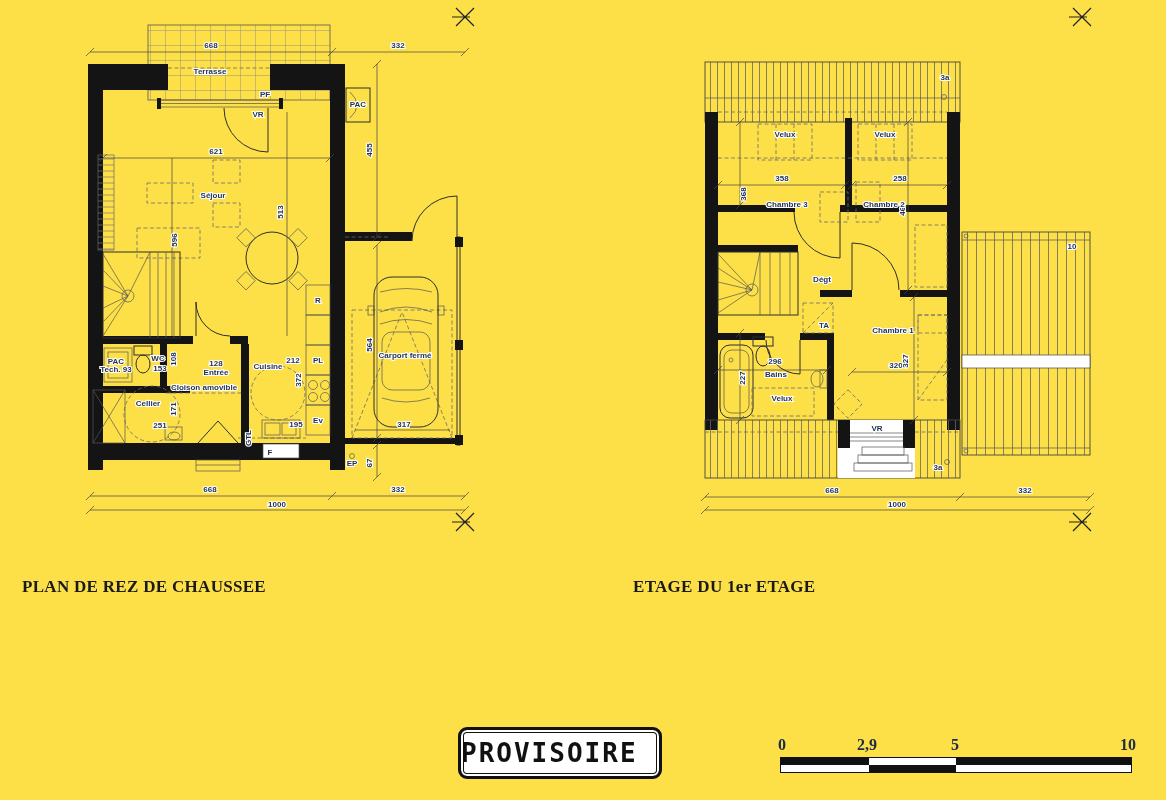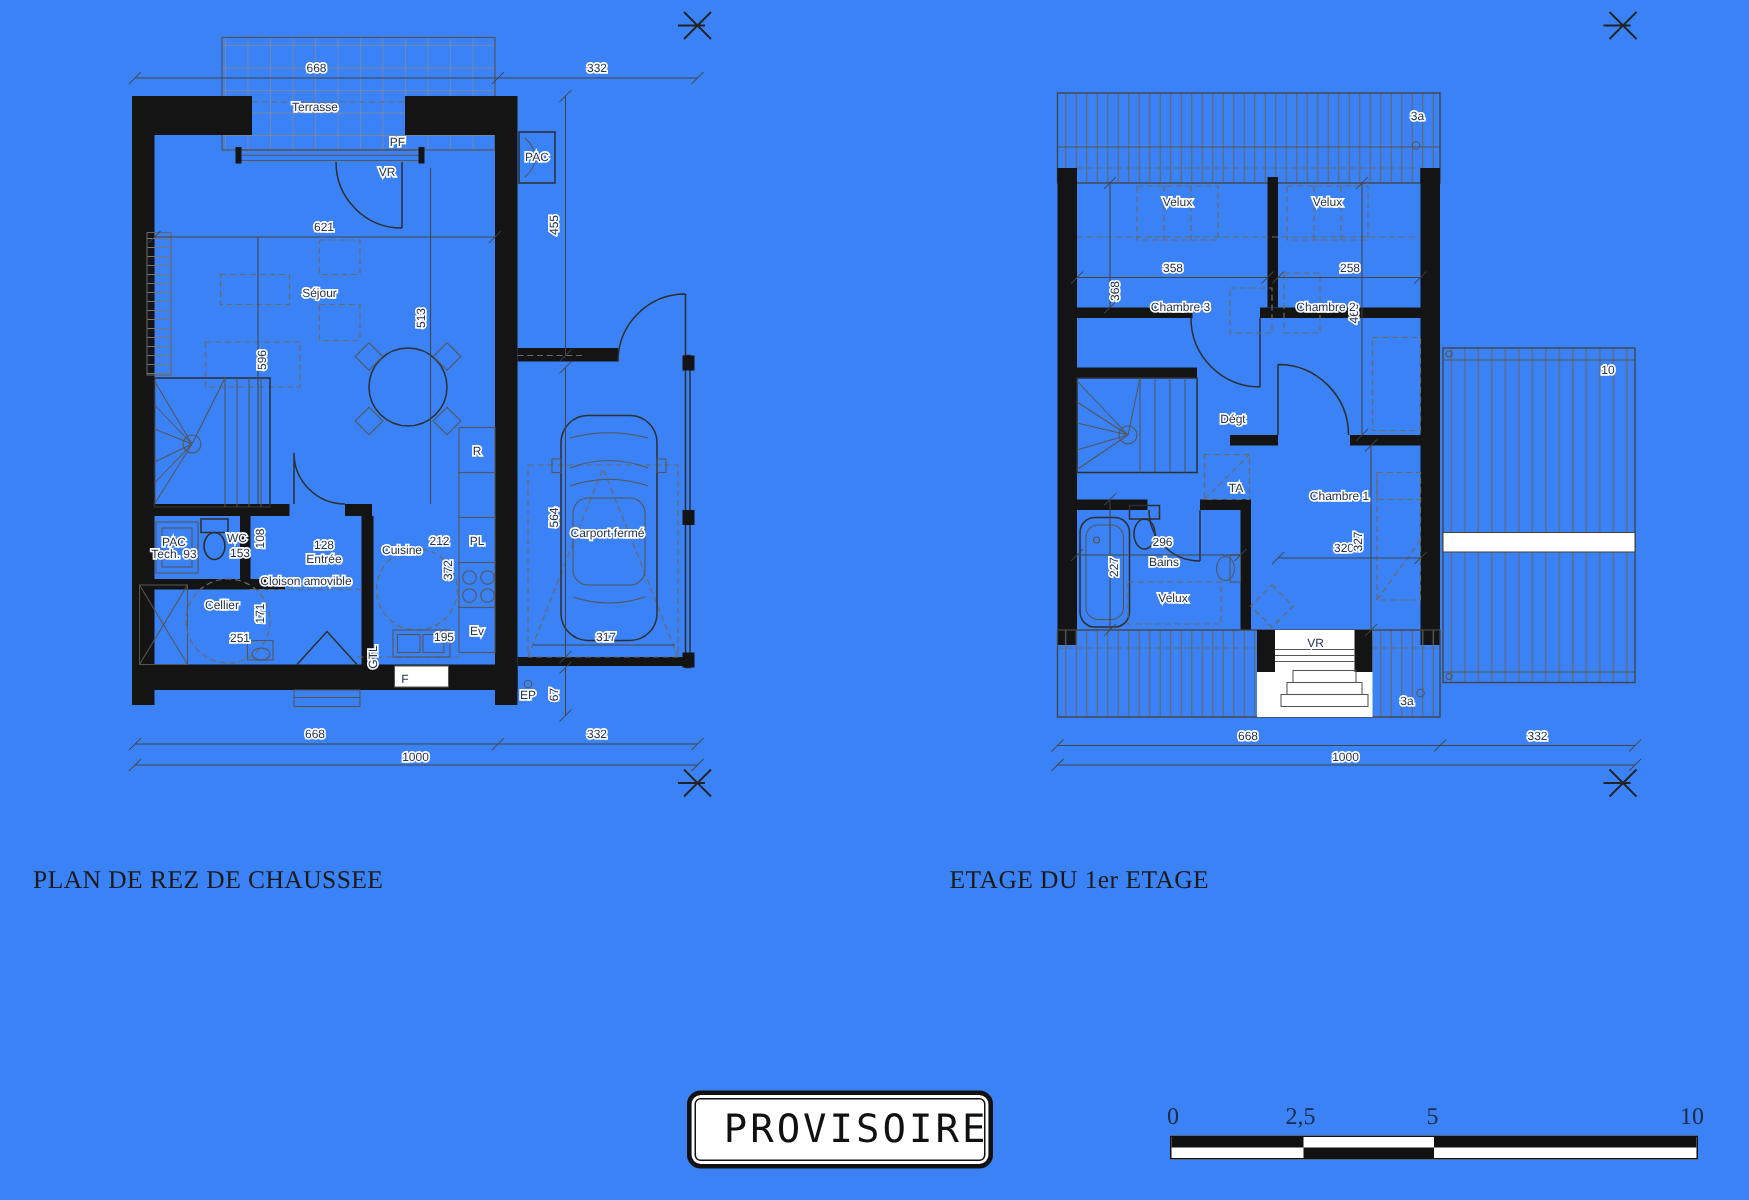--- a/index.html
+++ b/index.html
@@ -1,17 +1,17 @@
 <!DOCTYPE html>
 <html><head>
 <meta charset="utf-8">
 <style>
   html,body{margin:0;padding:0;background:#ffffff;}
-  #page{position:relative;width:1166px;height:800px;background:#3b82f6;overflow:hidden;
-        font-family:"Liberation Sans",sans-serif;}
+  #page{position:relative;width:1166px;height:800px;background:#fde047;overflow:hidden;
+        font-family:"Liberation Sans",sans-serif;font-weight:bold;}
   svg{position:absolute;left:0;top:0;}
 
   
   .w  {fill:#141414;stroke:none;}
   .ln {fill:none;stroke:#2e2e2e;stroke-width:1;}
   .tn {fill:none;stroke:#555;stroke-width:0.7;}
   .dsh{fill:none;stroke:#6a6a6a;stroke-width:0.8;stroke-dasharray:4 2.5;}
   .dim{fill:none;stroke:#444;stroke-width:0.7;}
   .crs{fill:none;stroke:#222;stroke-width:1.2;}
 
@@ -23,21 +23,21 @@
   .s55{font-size:5.5px;} .s45{font-size:4.5px;} .s4{font-size:4px;}
 
   .caption{position:absolute;font-family:"Liberation Serif",serif;font-size:17px;
            color:#1a1a1a;letter-spacing:.3px;white-space:nowrap;}
   #cap-left {left:22px;top:577px;}
   #cap-right{left:633px;top:577px;}
 
   #stamp{position:absolute;left:458px;top:727px;width:198px;height:46px;
          border:3px solid #111;border-radius:9px;
          box-shadow:inset 0 0 0 2px #fff,inset 0 0 0 3px #111;
-         display:flex;align-items:center;justify-content:flex-end;
+         display:flex;align-items:center;justify-content:flex-start;
          font-family:"DejaVu Sans Mono",monospace;font-size:26px;color:#111;
          letter-spacing:2px;background:#fff;}
 
   #scalebar{position:absolute;left:780px;top:736px;width:350px;height:40px;}
   #scalebar .lab{position:absolute;top:0;transform:translateX(-50%);
         font-family:"Liberation Serif",serif;font-size:16px;color:#1c2c45;}
   #sb-bar{position:absolute;left:0;top:21px;width:350px;height:14px;
         border:1.5px solid #111;background:#fff;}
   #sb-bar .seg{position:absolute;background:#111;}
 </style>
@@ -381,21 +381,21 @@
 
 <div id="cap-left" class="caption">PLAN DE REZ DE CHAUSSEE</div>
 <div id="cap-right" class="caption">ETAGE DU 1er ETAGE</div>
 
 <div id="stamp">
   <span>PROVISOIRE</span>
 </div>
 
 <div id="scalebar">
   <span class="lab" style="left:2px">0</span>
-  <span class="lab" style="left:87px">2,5</span>
+  <span class="lab" style="left:87px">2,9</span>
   <span class="lab" style="left:175px">5</span>
   <span class="lab" style="left:348px">10</span>
   <div id="sb-bar">
     <div class="seg" style="left:0;top:0;width:87.5px;height:7px"></div>
     <div class="seg" style="left:87.5px;top:7px;width:87.5px;height:7px"></div>
     <div class="seg" style="left:175px;top:0;width:175px;height:7px"></div>
   </div>
 </div>
 
 </div>

